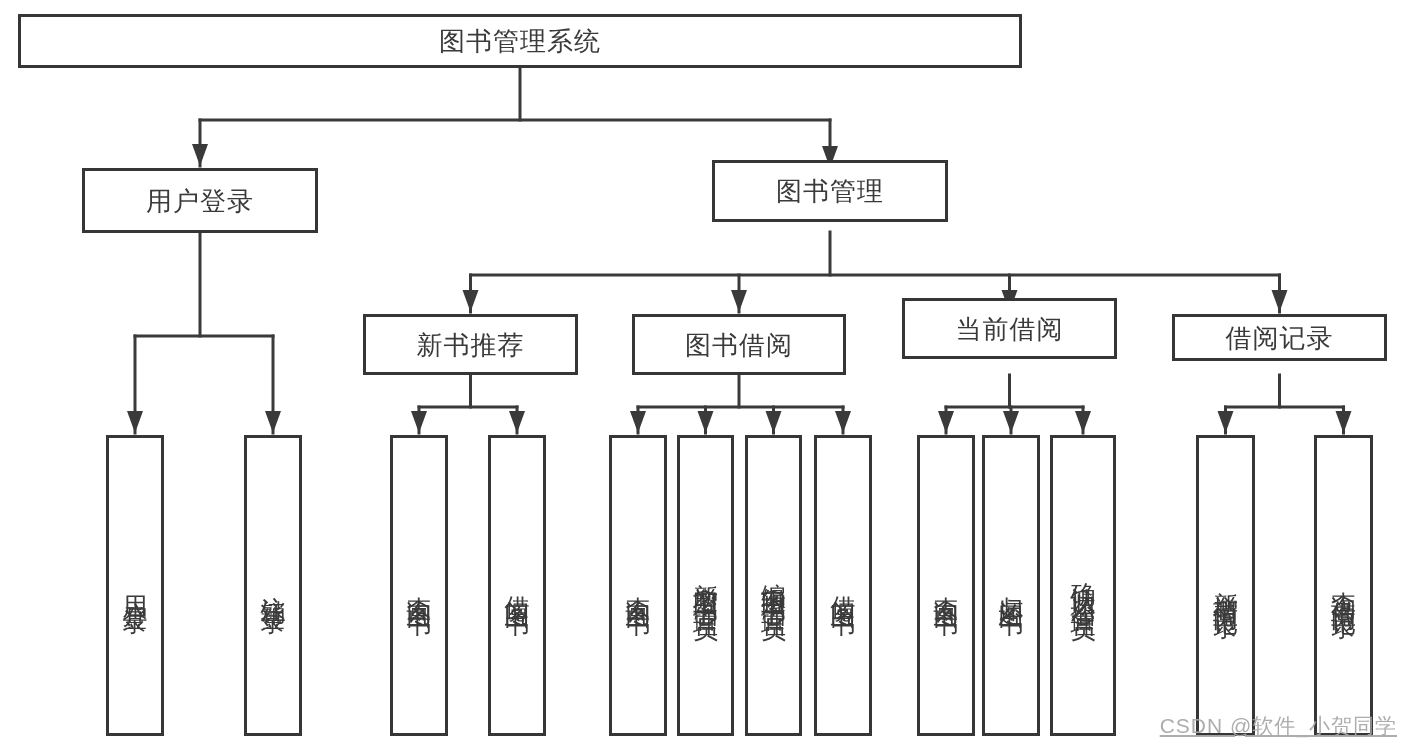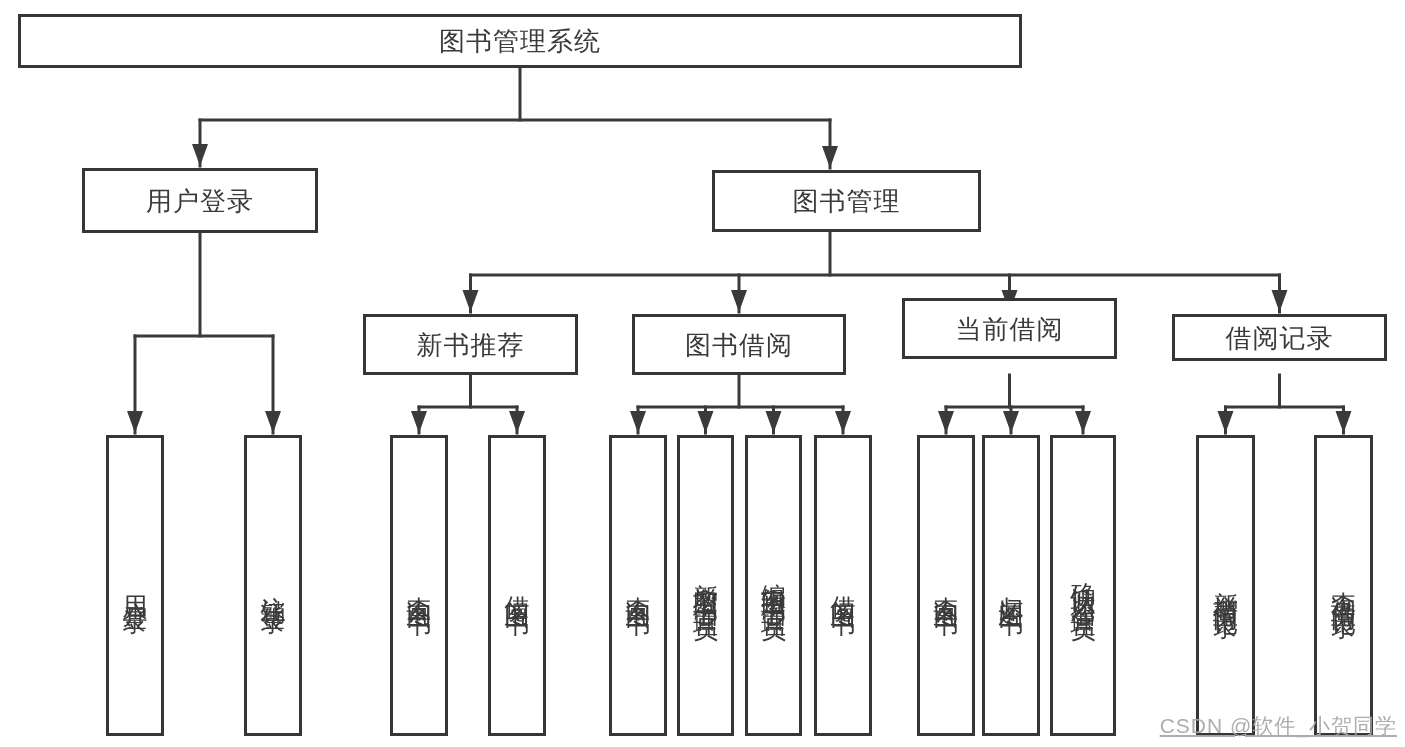--- a/index.html
+++ b/index.html
@@ -127,21 +127,21 @@
     </g>
   </svg>
 
   <div class="node lvl-h" style="left:18px; top:14px; width:1004px; height:54px;">
     <span>图书管理系统</span>
   </div>
 
   <div class="node lvl-h" style="left:82px; top:168px; width:236px; height:65px;">
     <span>用户登录</span>
   </div>
-  <div class="node lvl-h" style="left:712px; top:170px; width:269px; height:62px;">
+  <div class="node lvl-h" style="left:712px; top:160px; width:236px; height:62px;">
     <span>图书管理</span>
   </div>
 
   <div class="node lvl-h" style="left:363px; top:314px; width:215px; height:61px;">
     <span>新书推荐</span>
   </div>
   <div class="node lvl-h" style="left:632px; top:314px; width:214px; height:61px;">
     <span>图书借阅</span>
   </div>
   <div class="node lvl-h" style="left:902px; top:298px; width:215px; height:61px;">

